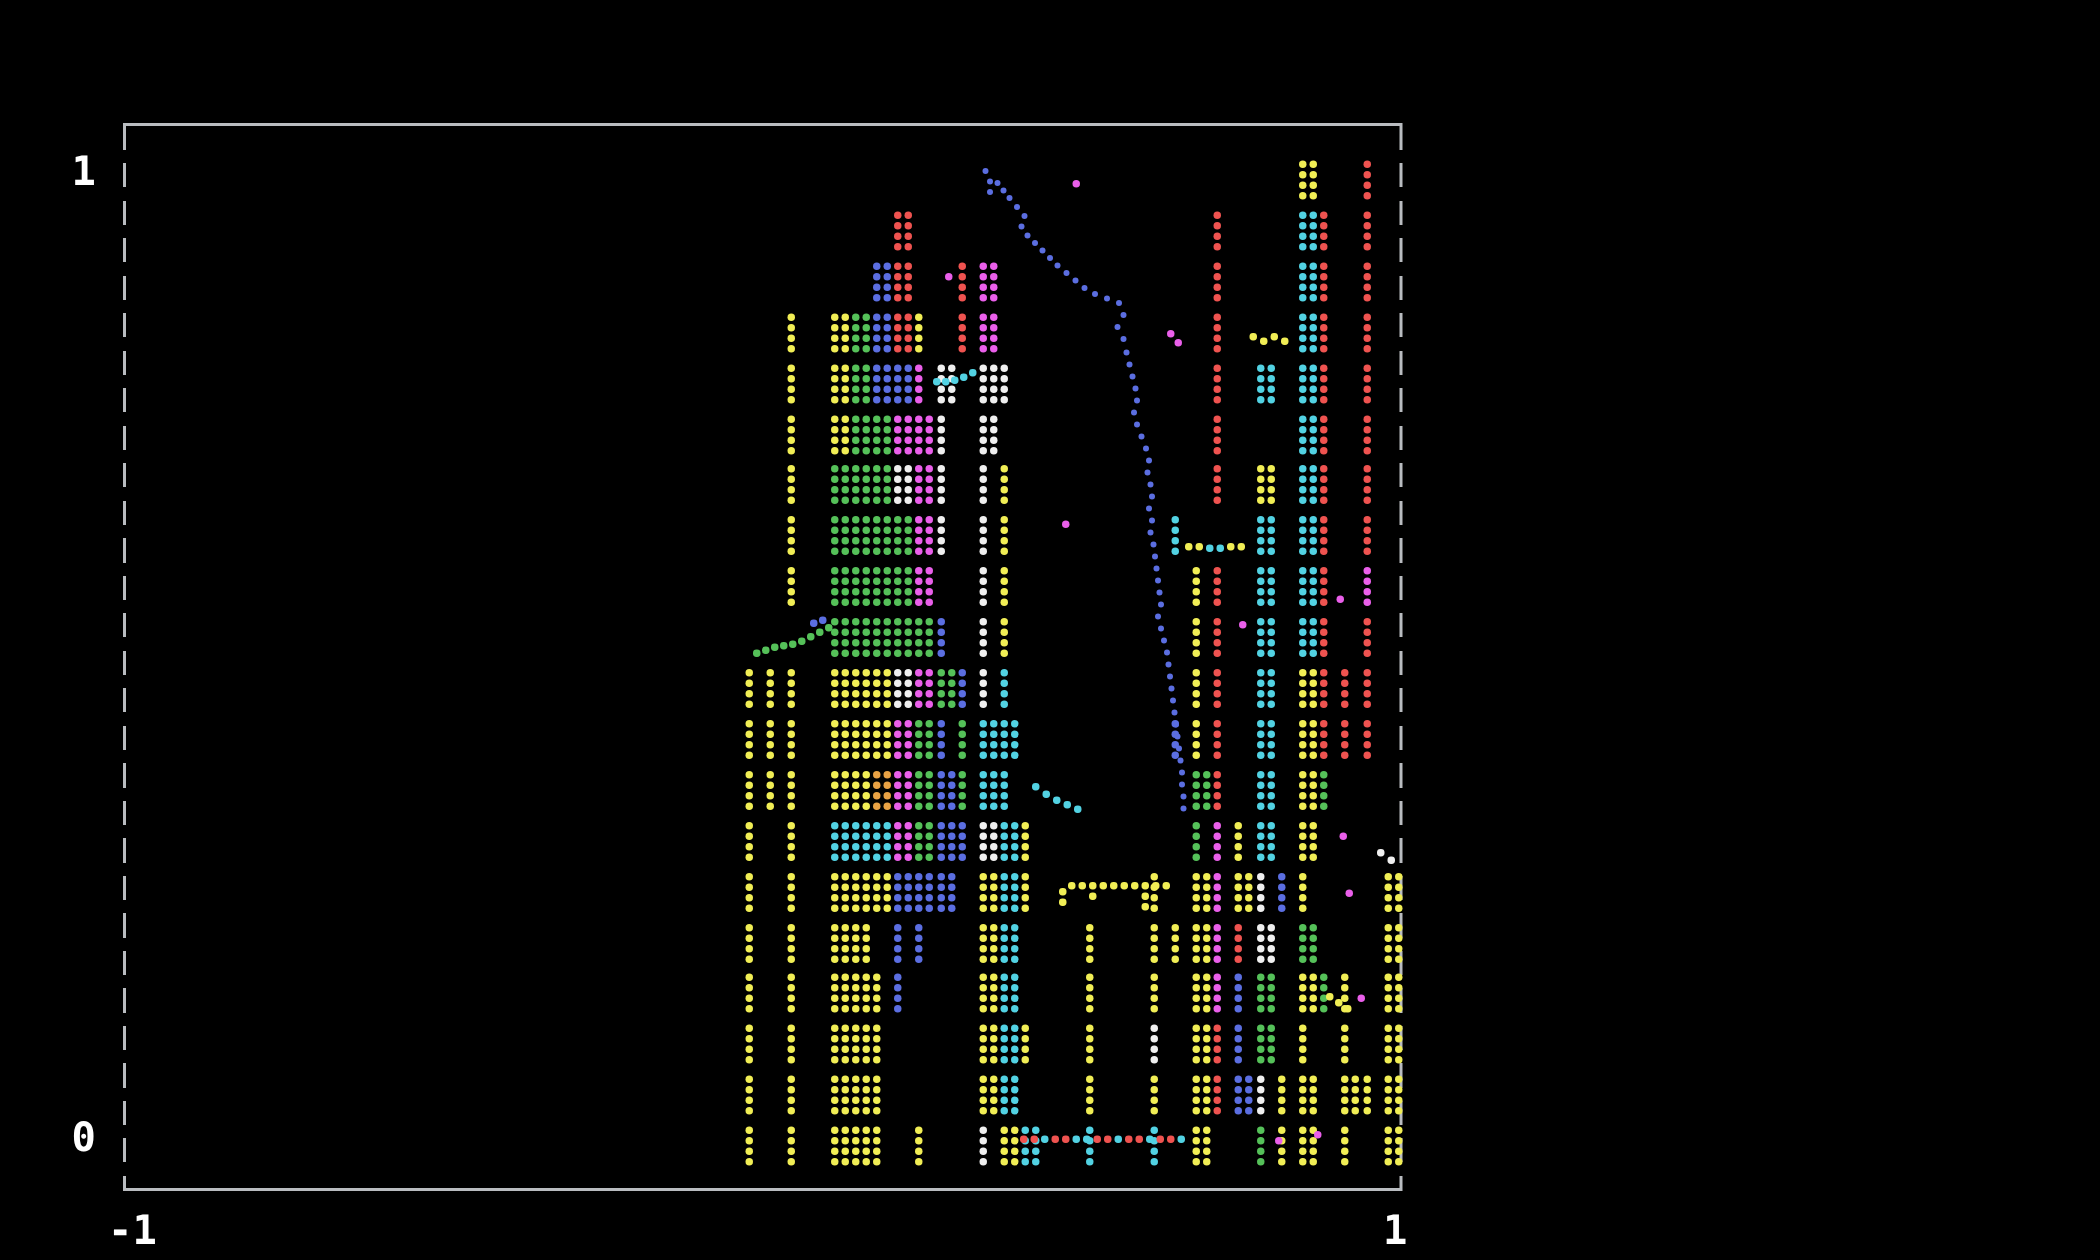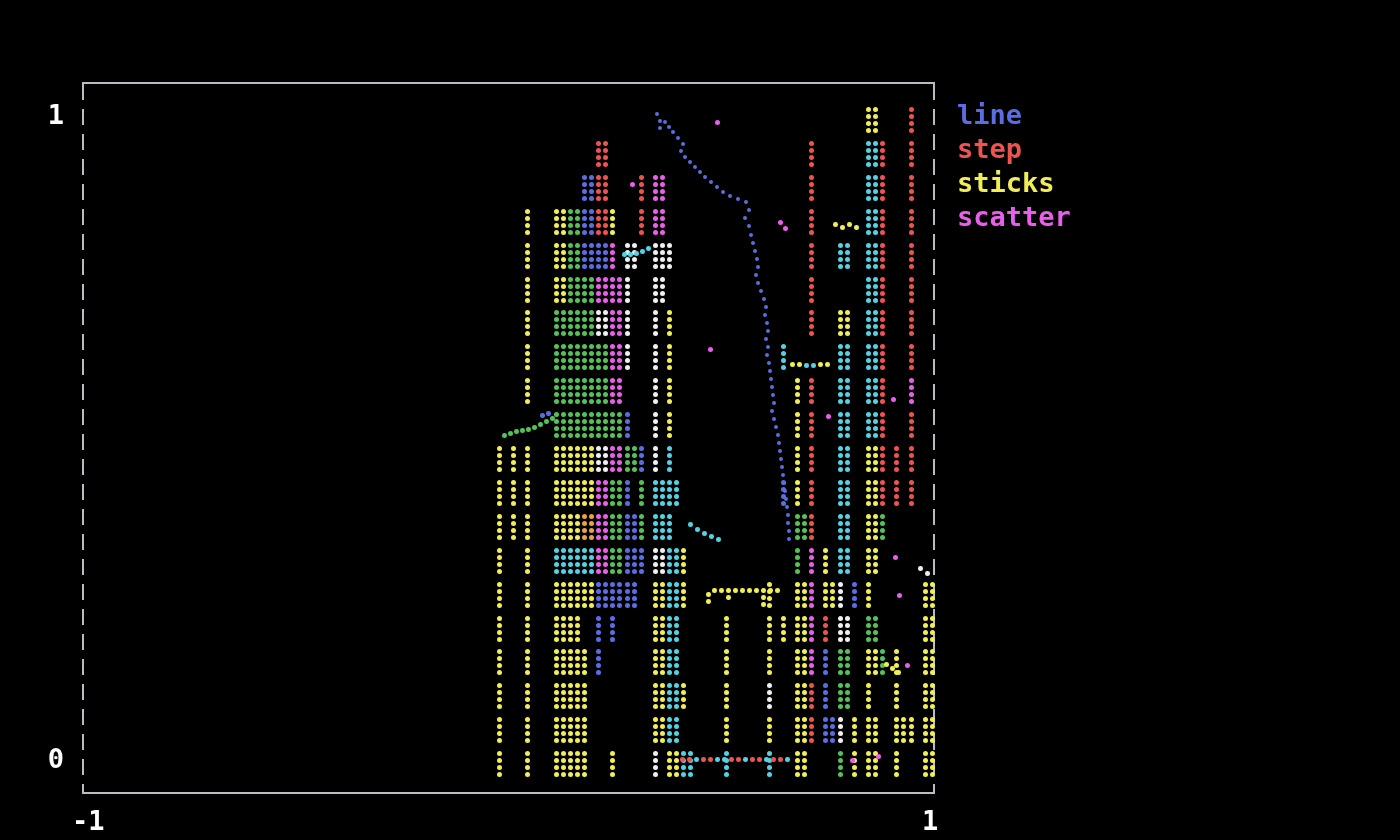--- a/index.html
+++ b/index.html
@@ -22,26 +22,20 @@
   <div class="frame-edge" style="left:82px;top:82px;width:853px;height:2px;"></div>
   <div class="frame-edge" style="left:82px;top:792px;width:853px;height:2px;"></div>
   <div class="frame-dash-v" style="left:82px;top:84px;height:708px;"></div>
   <div class="frame-dash-v" style="left:933px;top:84px;height:708px;"></div>
 
   <div class="tick" style="left:30px;top:100px;width:34px;text-align:right;">1</div>
   <div class="tick" style="left:30px;top:744px;width:34px;text-align:right;">0</div>
   <div class="tick" style="left:72px;top:806px;">-1</div>
   <div class="tick" style="left:922px;top:806px;">1</div>
 
-  <div class="legend">
-    <div class="legend-item" style="color: rgb(91, 110, 225);">line</div>
-    <div class="legend-item" style="color: rgb(239, 83, 80);">step</div>
-    <div class="legend-item" style="color: rgb(241, 238, 85);">sticks</div>
-    <div class="legend-item" style="color: rgb(234, 95, 234);">scatter</div>
-  </div>
 
   <div class="dotlayer" id="dots">
       <span class="d" style="left:866px;top:107px;width:5px;height:5px;background:#f1ee55"></span>
       <span class="d" style="left:866px;top:114px;width:5px;height:5px;background:#f1ee55"></span>
       <span class="d" style="left:866px;top:121px;width:5px;height:5px;background:#f1ee55"></span>
       <span class="d" style="left:866px;top:128px;width:5px;height:5px;background:#f1ee55"></span>
       <span class="d" style="left:873px;top:107px;width:5px;height:5px;background:#f1ee55"></span>
       <span class="d" style="left:873px;top:114px;width:5px;height:5px;background:#f1ee55"></span>
       <span class="d" style="left:873px;top:121px;width:5px;height:5px;background:#f1ee55"></span>
       <span class="d" style="left:873px;top:128px;width:5px;height:5px;background:#f1ee55"></span>

